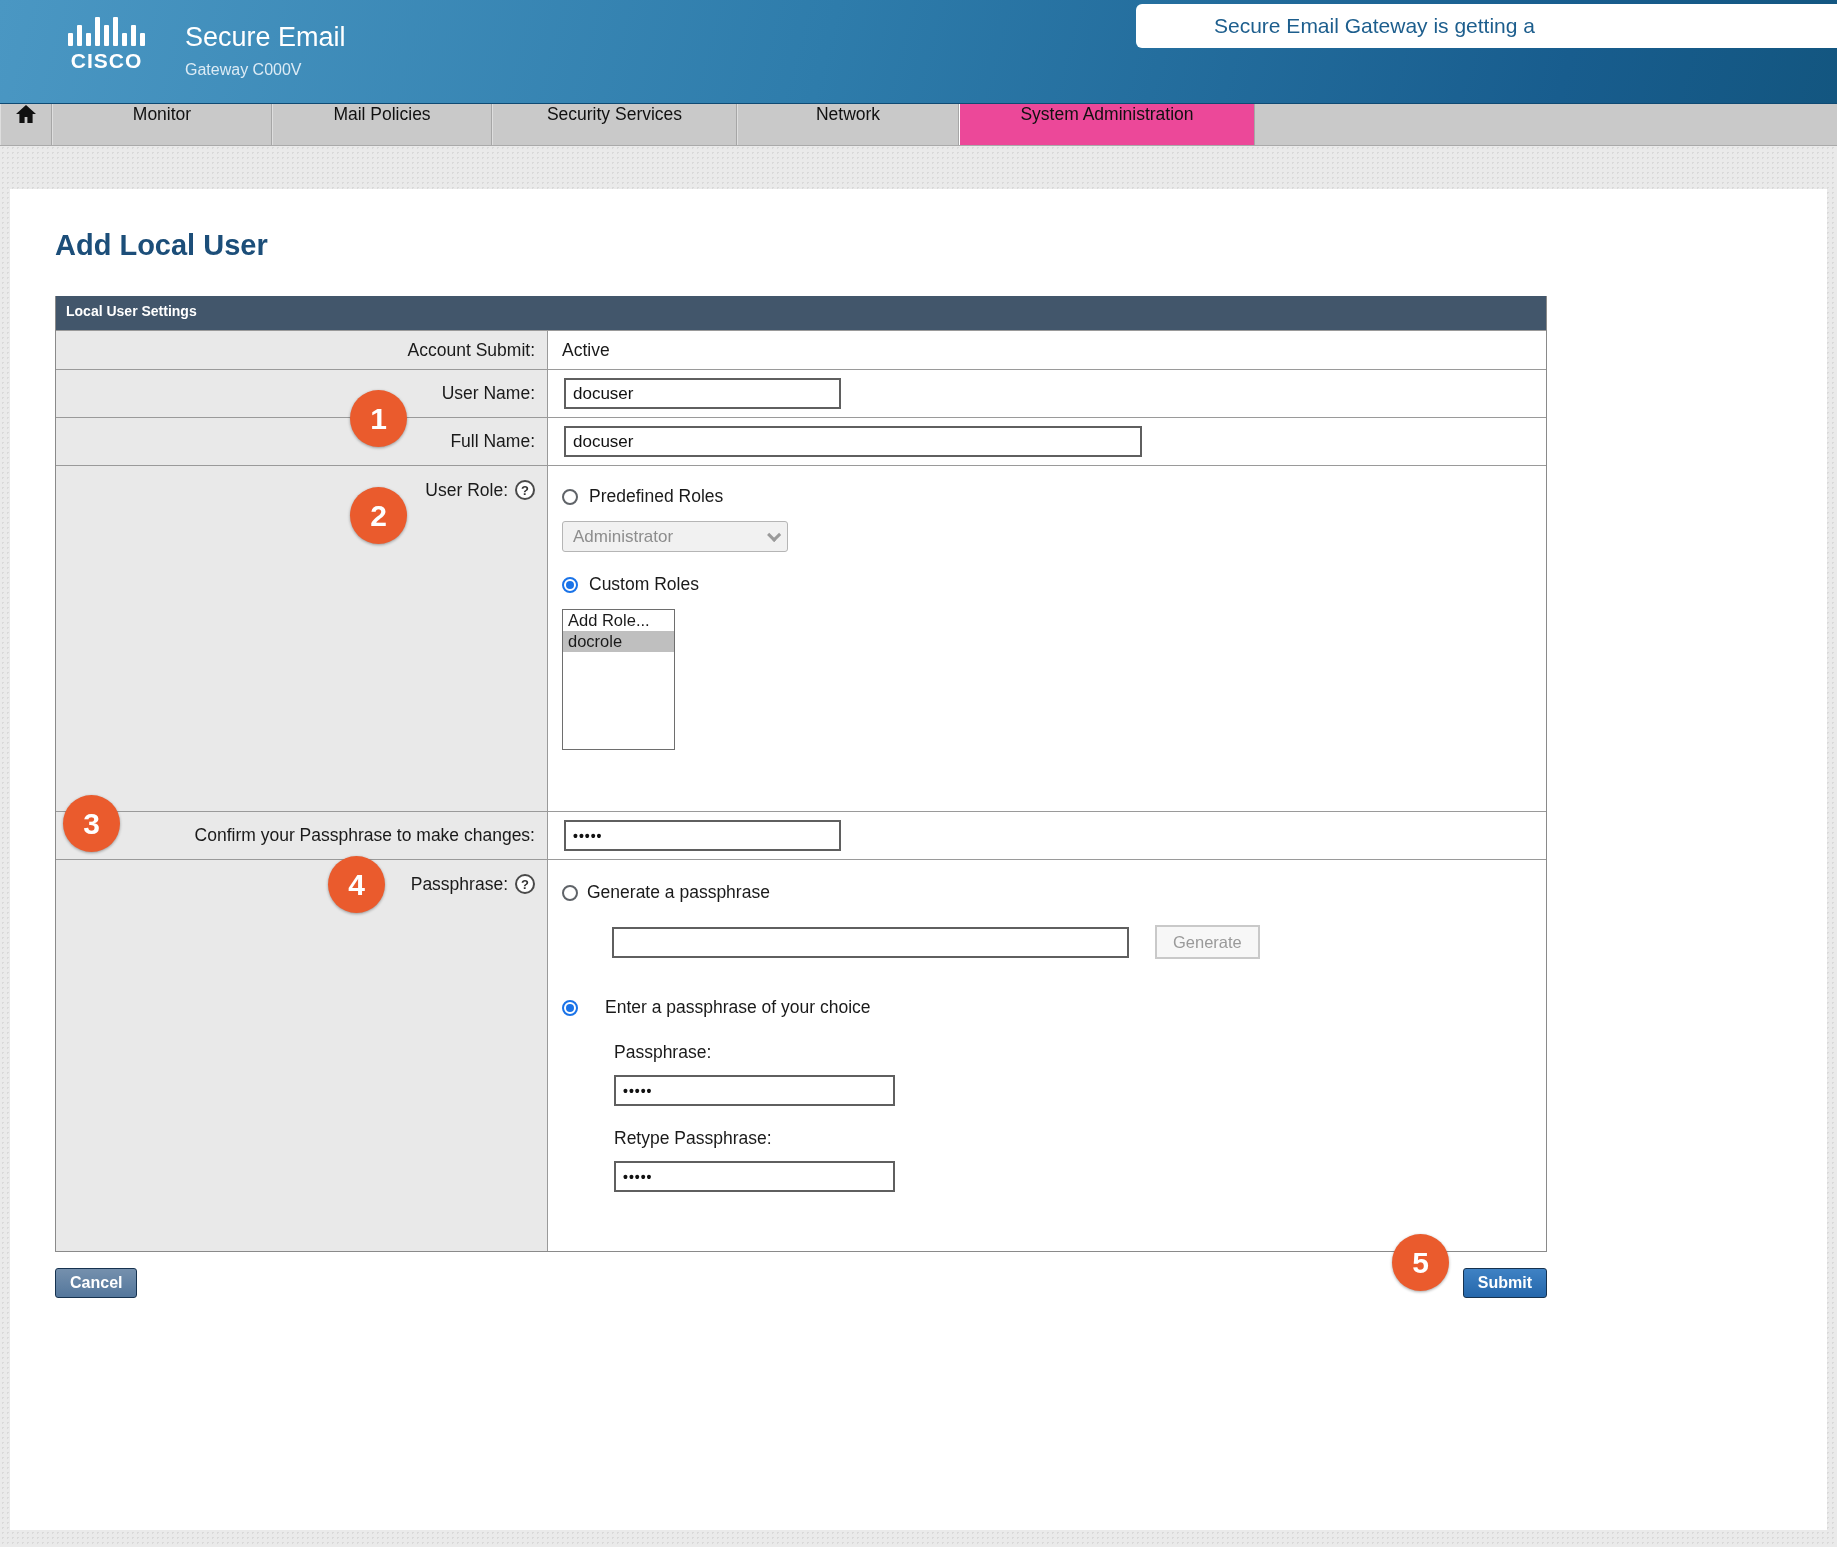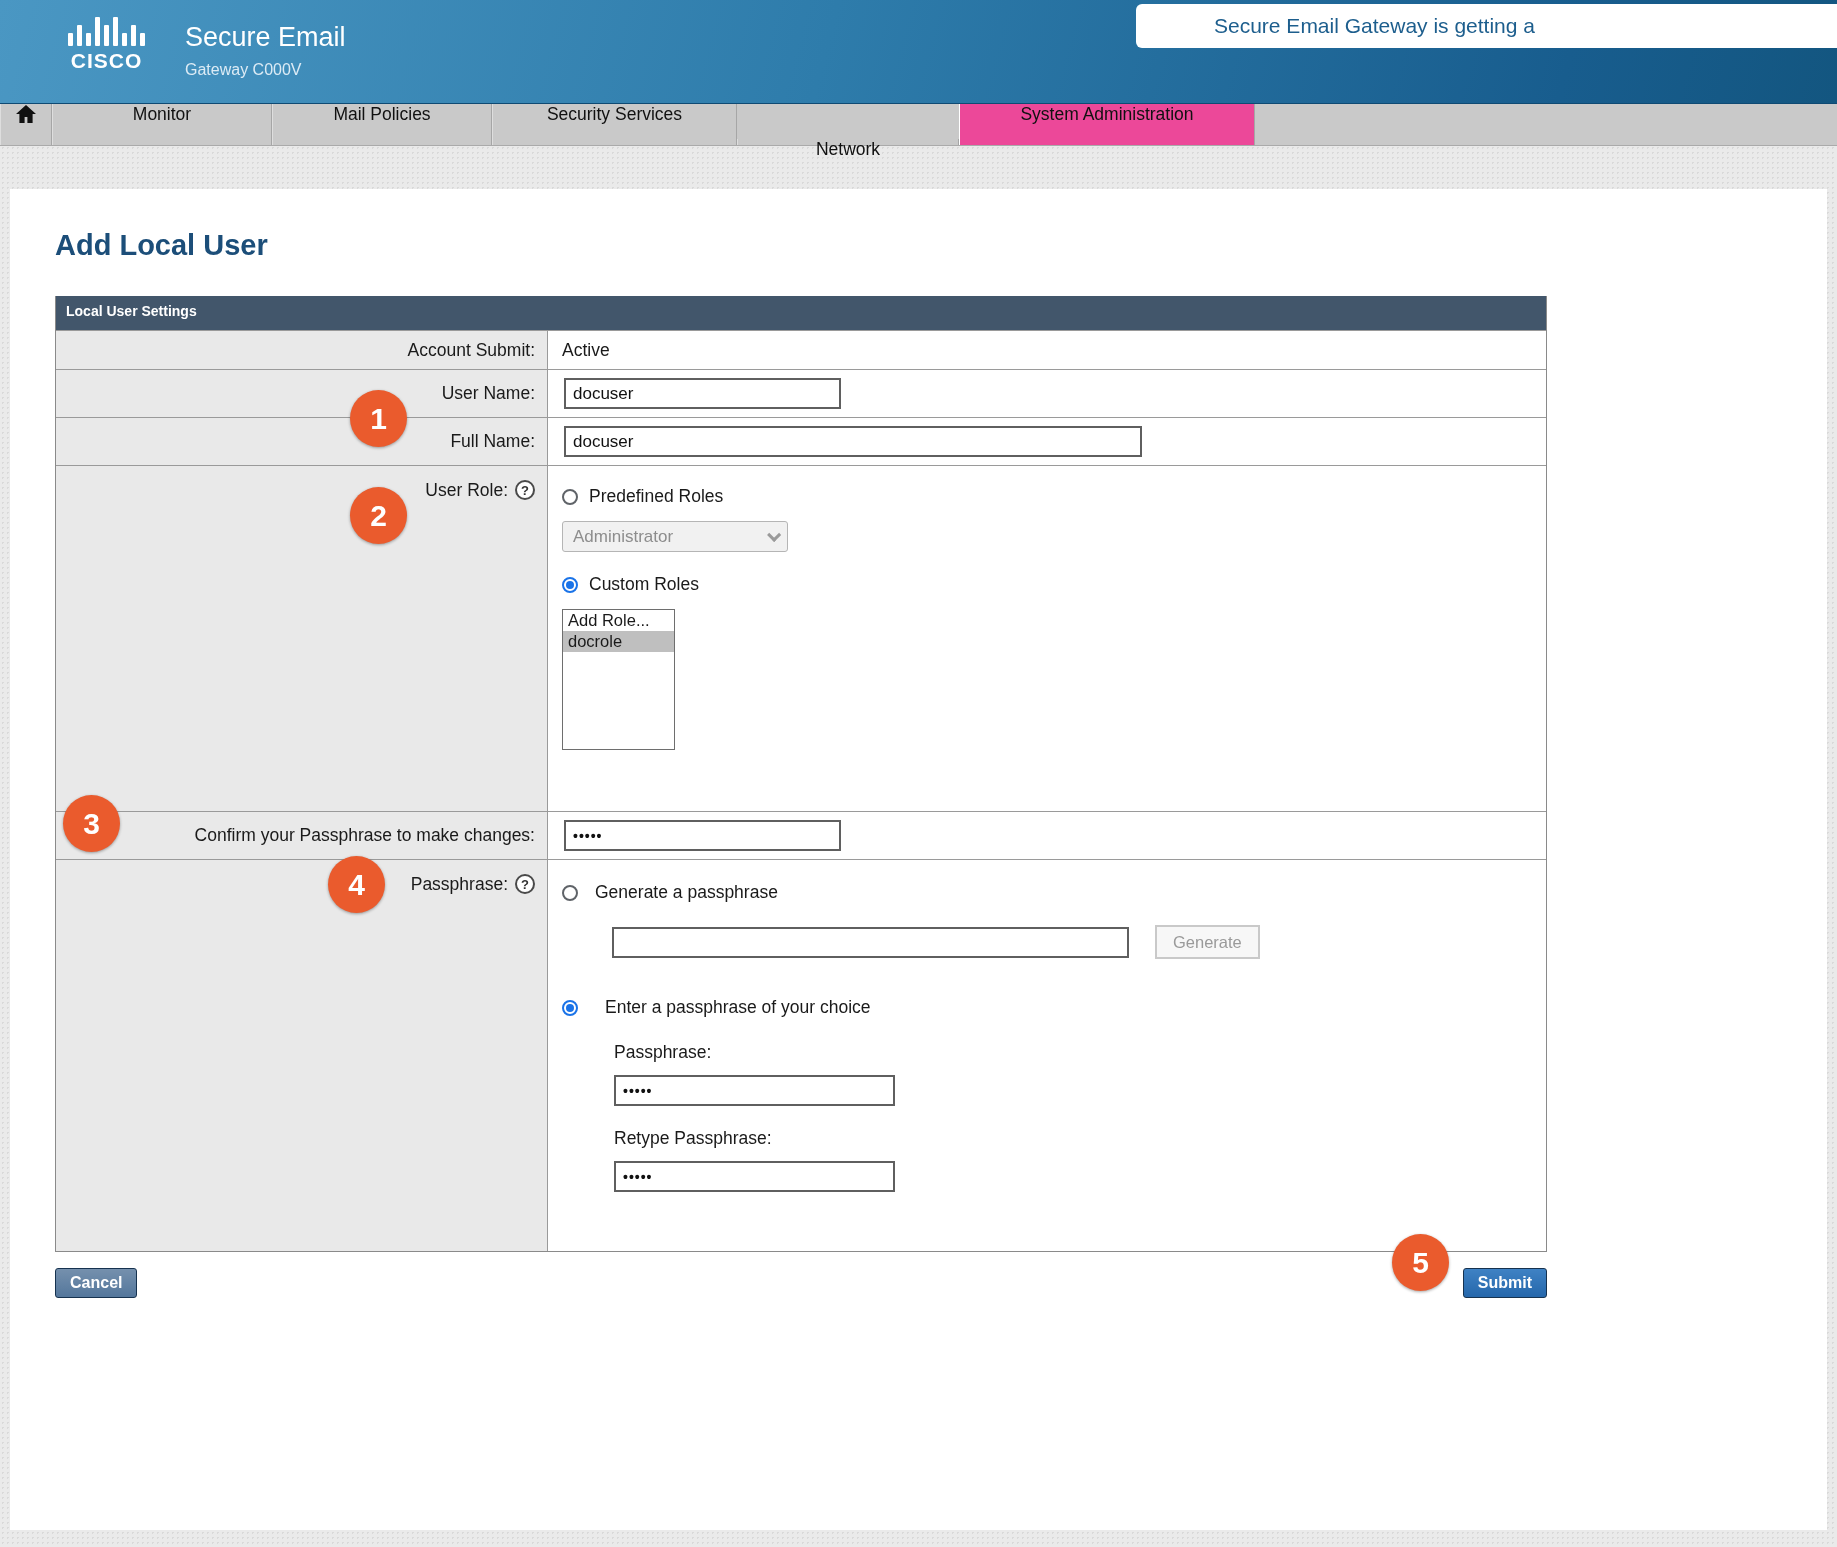--- a/index.html
+++ b/index.html
@@ -56,21 +56,21 @@
     display: flex; justify-content: center;
     font-size: 17.5px; color: #111;
     border-right: 1px solid #a6a6a6;
     border-left: 1px solid #dedede;
     cursor: pointer;
   }
   .nav-tab.home { width: 52px; }
   .nav-tab.t1 { width: 220px; }
   .nav-tab.t2 { width: 220px; }
   .nav-tab.t3 { width: 245px; }
-  .nav-tab.t4 { width: 222px; margin-top: 35px; }
+  .nav-tab.t4 { width: 222px; }
   .nav-tab.t5 { width: 296px; }
   .nav-tab.active { background: #ec4899; border-left-color: #ffffff; }
   .nav-fill { flex: 1; }
 
   
   .panel {
     margin: 43px 10px 0 10px;
     background: #ffffff;
     padding: 40px 45px 232px 45px;
     min-height: 1312px;
@@ -182,21 +182,21 @@
     width: 113px; height: 141px;
     border: 1px solid #6e6e6e;
     background: #fff; overflow: hidden;
     font-size: 16.5px;
   }
   .list-item { padding: 1px 5px; cursor: pointer; white-space: nowrap; }
   .list-item.selected { background: #bfbfbf; }
 
   
   .pass-cell { padding: 22px 0 0 14px; }
-  .pass-cell .radio-line.gen { gap: 17px; margin-bottom: 22px; align-items: center; }
+  .pass-cell .radio-line.gen { gap: 9px; margin-bottom: 22px; align-items: center; }
   .gen-row { display: flex; align-items: center; gap: 26px; margin: 0 0 38px 50px; }
   .btn-generate {
     height: 34px; padding: 0 16px;
     border: 2px solid #c9c9c9; background: #f7f7f7;
     color: #9a9a9a; font-size: 16.5px;
     font-family: Liberation Sans, sans-serif;
     cursor: default;
   }
   .pass-cell .radio-line.enter { gap: 27px; margin-bottom: 24px; }
   .sub-label { margin: 0 0 12px 52px; font-size: 17.5px; }

